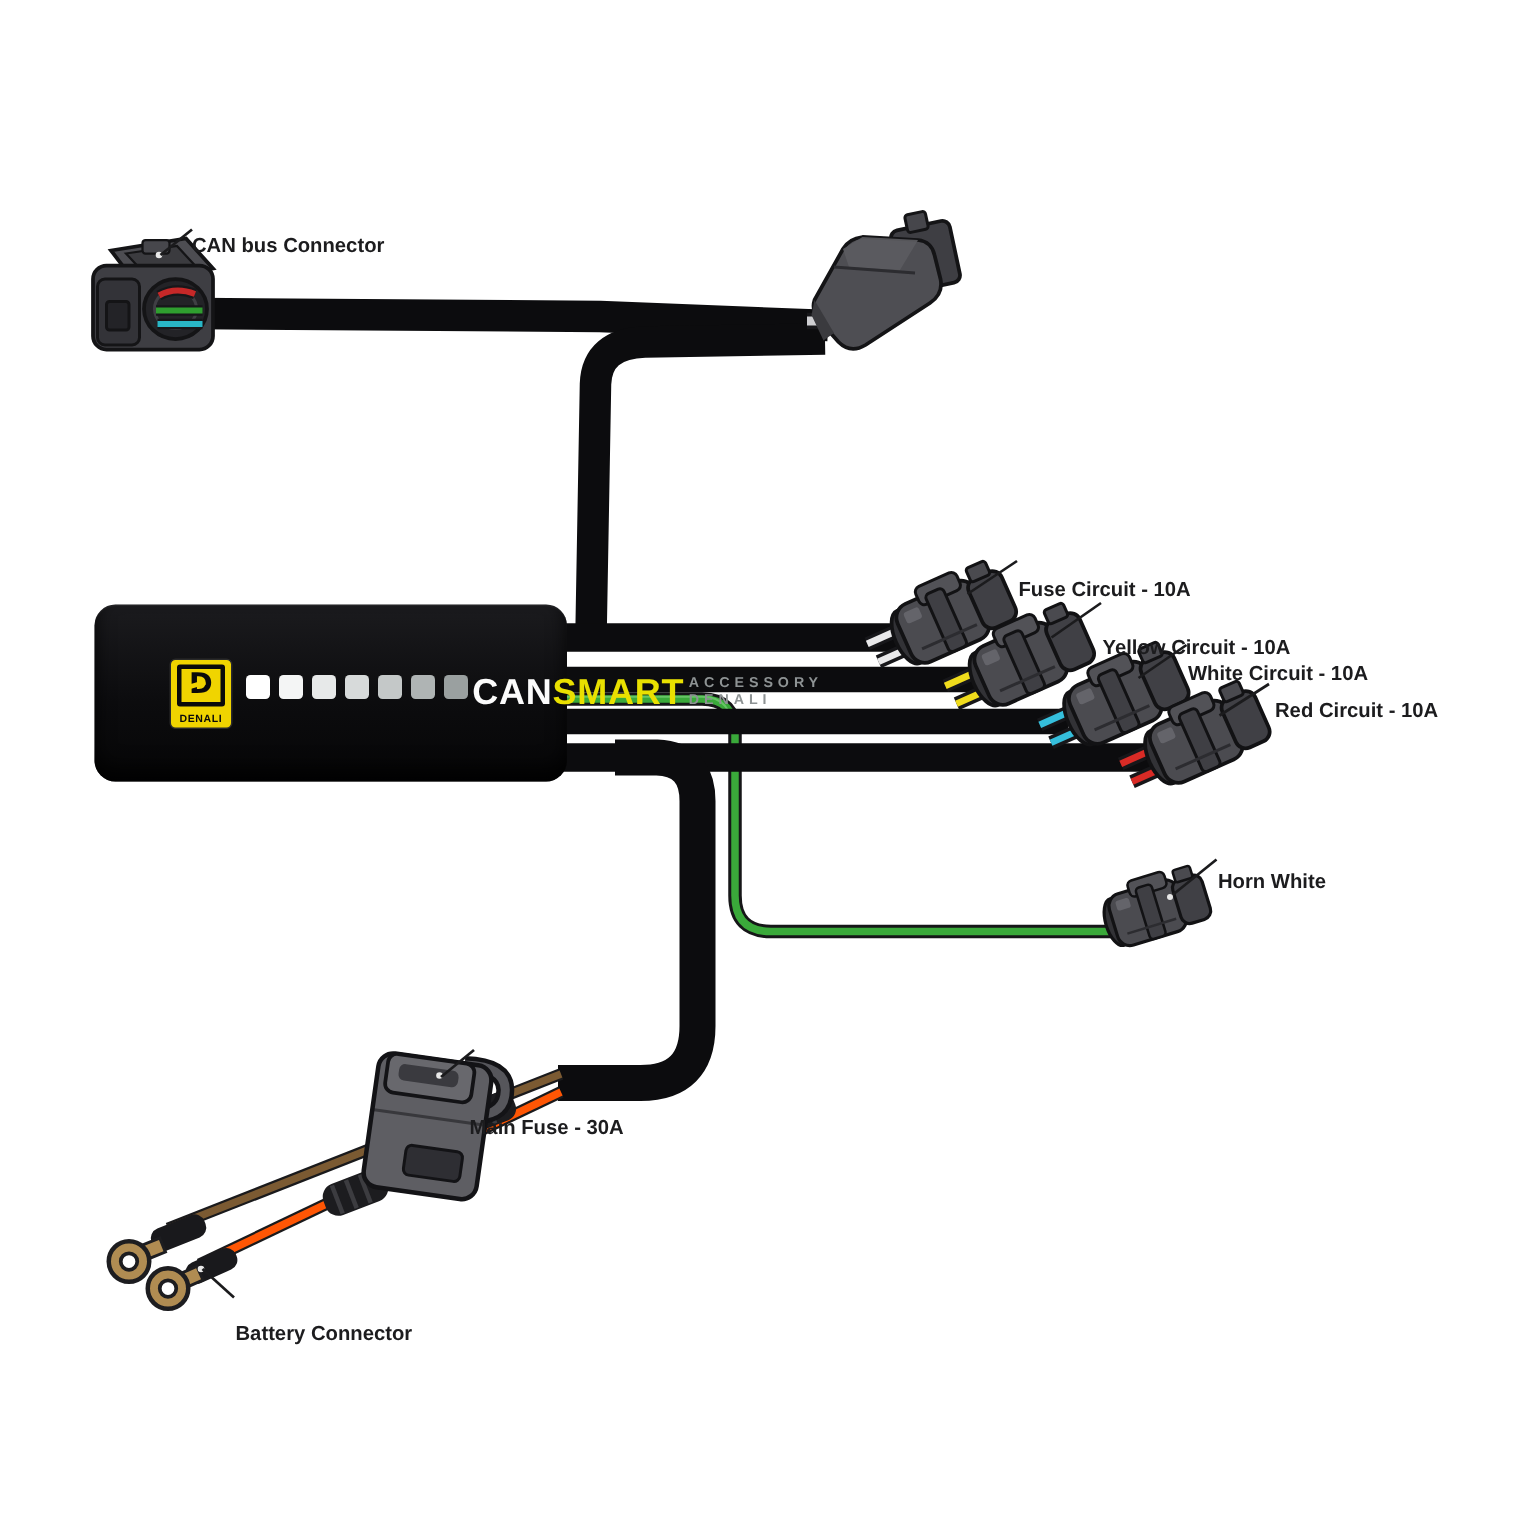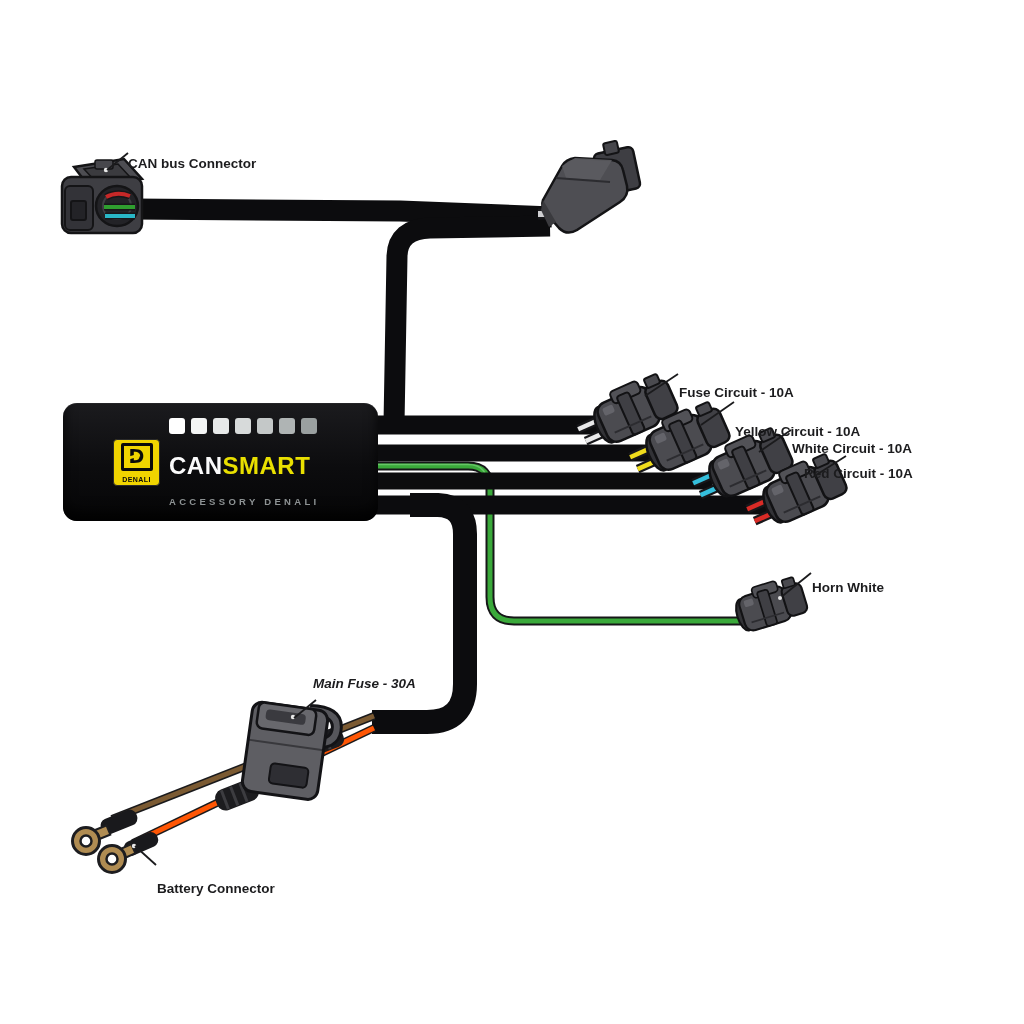--- a/index.html
+++ b/index.html
@@ -15,37 +15,37 @@
   #logo{display:flex;align-items:center;gap:9px;margin-left:50px;}
   #badge{width:47px;height:47px;background:#f0d400;border-radius:4px;border:1px solid #2a2a2a;
          display:flex;flex-direction:column;align-items:center;justify-content:space-between;
          box-sizing:border-box;padding:3px 2px 2px 2px;}
   #d-box{width:32px;height:28px;border:3px solid #0a0a0a;border-radius:2px;box-sizing:border-box;
          display:flex;align-items:center;justify-content:center;position:relative;}
   #d-glyph{font:900 19px "DejaVu Sans",sans-serif;color:#0a0a0a;line-height:1;position:relative;}
   #d-glyph::after{content:"";position:absolute;left:-1px;top:8px;width:12px;height:2.5px;
          background:#f0d400;transform:rotate(-16deg);}
   #badge-brand{font:900 7px "Liberation Sans",sans-serif;color:#0a0a0a;letter-spacing:.4px;}
-  #logo-right{display:flex;flex-direction:column;gap:18px;}
+  #logo-right{display:flex;flex-direction:row;gap:3px;}
   #indicator-row{display:flex;gap:6px;margin-bottom:2px;}
   .sq{width:16px;height:16px;border-radius:3px;display:inline-block;}
   #wordmark{font:900 24px "Liberation Sans",sans-serif;letter-spacing:.5px;line-height:1;}
   #wordmark .can{color:#fbfbfb;}
   #wordmark .smart{color:#e9e000;}
   #subtitle{font:700 9.5px "Liberation Sans",sans-serif;color:#8e9394;letter-spacing:3.3px;}
 
   
   .lbl{position:absolute;font:700 13.5px "Liberation Sans",sans-serif;color:#1c1c1e;white-space:nowrap;margin-top:20px;}
   #lbl-can{left:128px;top:136px;}
   #lbl-white{left:679px;top:365px;}
   #lbl-yellow{left:735px;top:404px;}
   #lbl-blue{left:792px;top:421px;}
-  #lbl-red{left:804px;top:446px;}
+  #lbl-red{left:850px;top:446px;}
   #lbl-horn{left:812px;top:560px;}
-  #lbl-fuse{left:313px;top:656px;font-style:italic;}
+  #lbl-fuse{left:313px;top:724px;}
   #lbl-batt{left:157px;top:861px;}
 </style>
 </head>
 <body>
 
 <div id="stage">
 
   <svg id="wiring-svg" width="1024" height="1024" viewBox="0 0 1024 1024">
     <defs>
       <g id="plug-shape">

